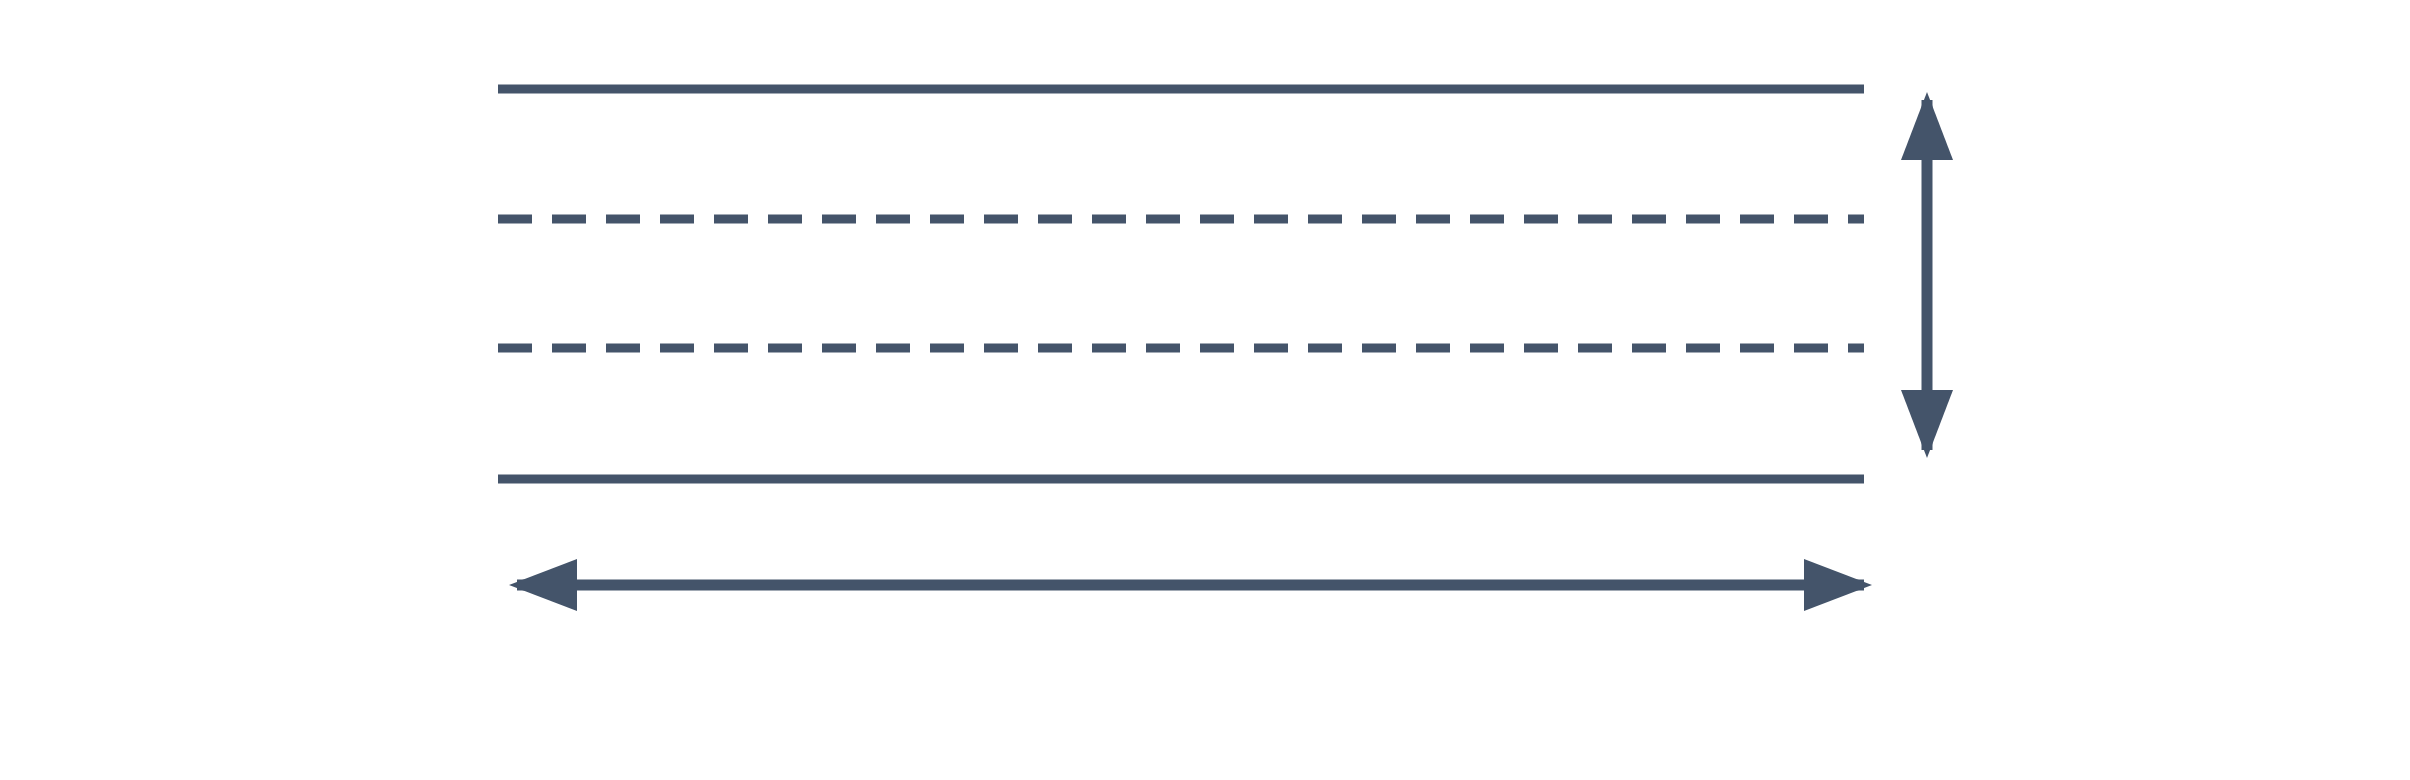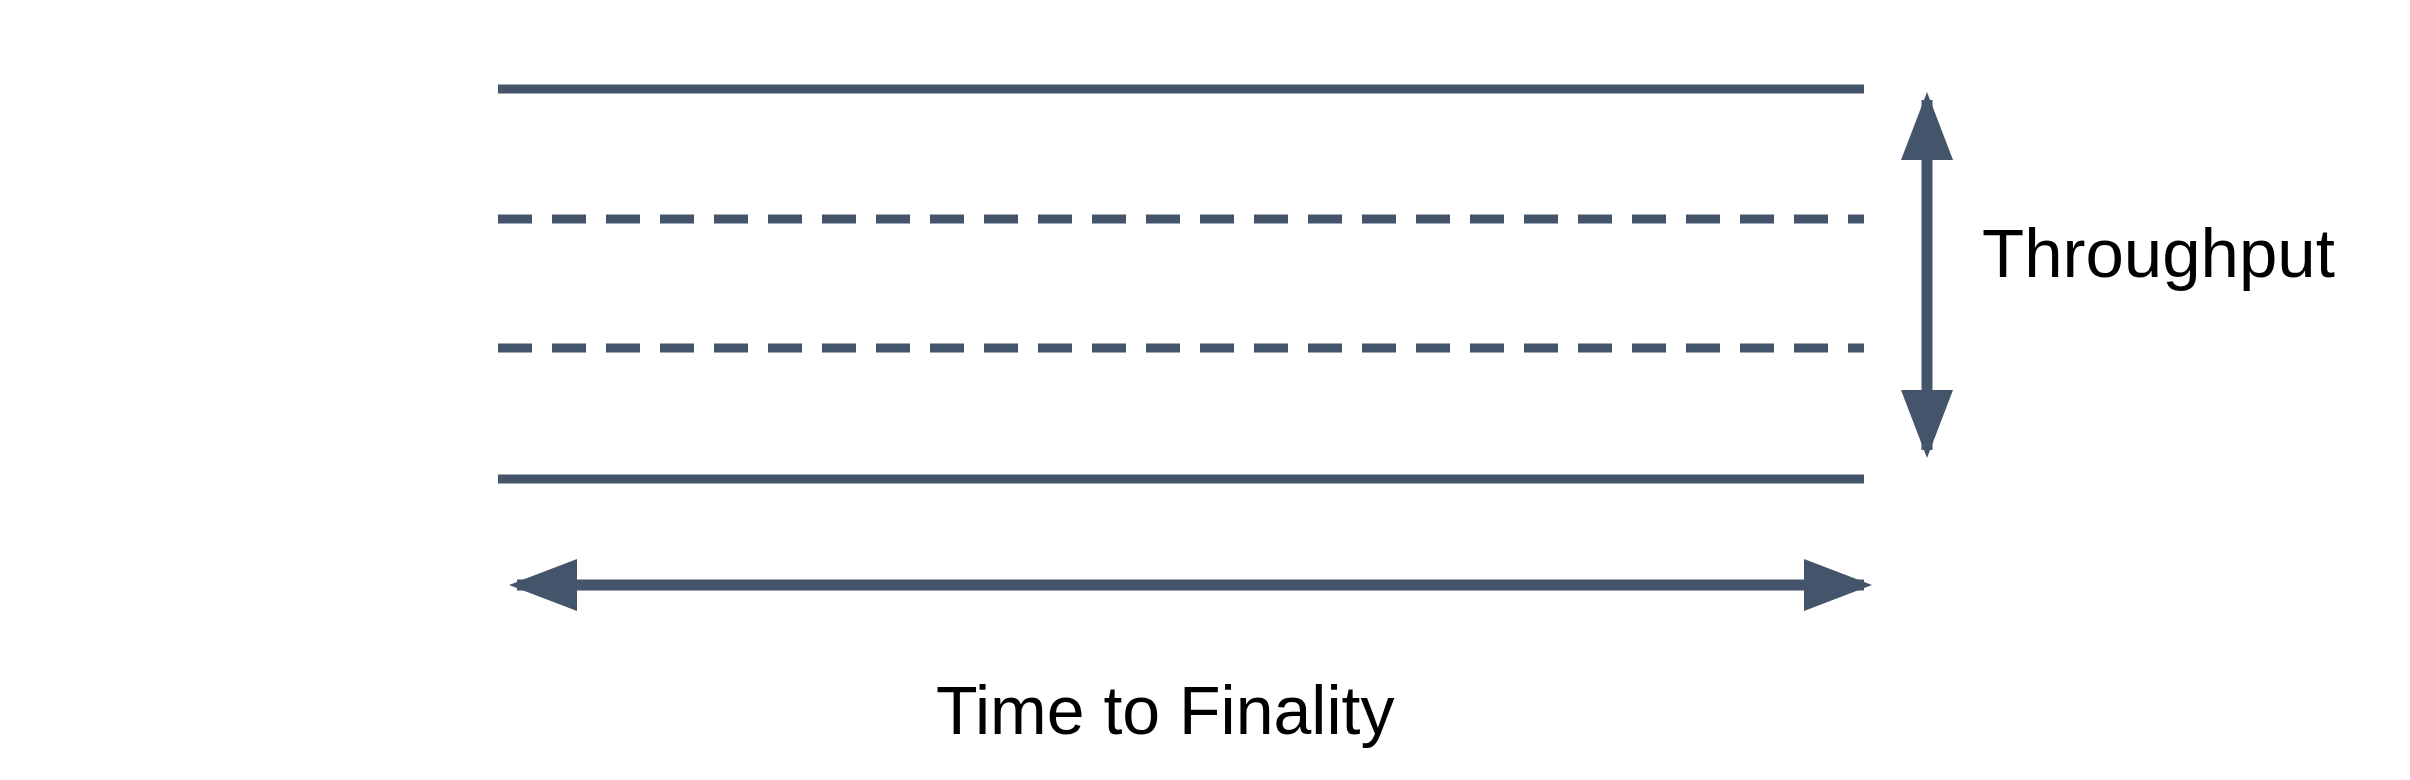--- a/index.html
+++ b/index.html
@@ -65,17 +65,15 @@
     </g>
 
     <g>
       <line x1="517" y1="585" x2="1864" y2="585" stroke="#44546A" stroke-width="11"></line>
       <polygon points="509,585 577,611 577,559" fill="#44546A"></polygon>
       <polygon points="1872,585 1804,611 1804,559" fill="#44546A"></polygon>
     </g>
 
   </svg>
 
-  <div class="label" id="throughput-label">Throughput</div>
 
-  <div class="label" id="time-to-finality-label">Time to Finality</div>
 
 </div>
 
 </body></html>

